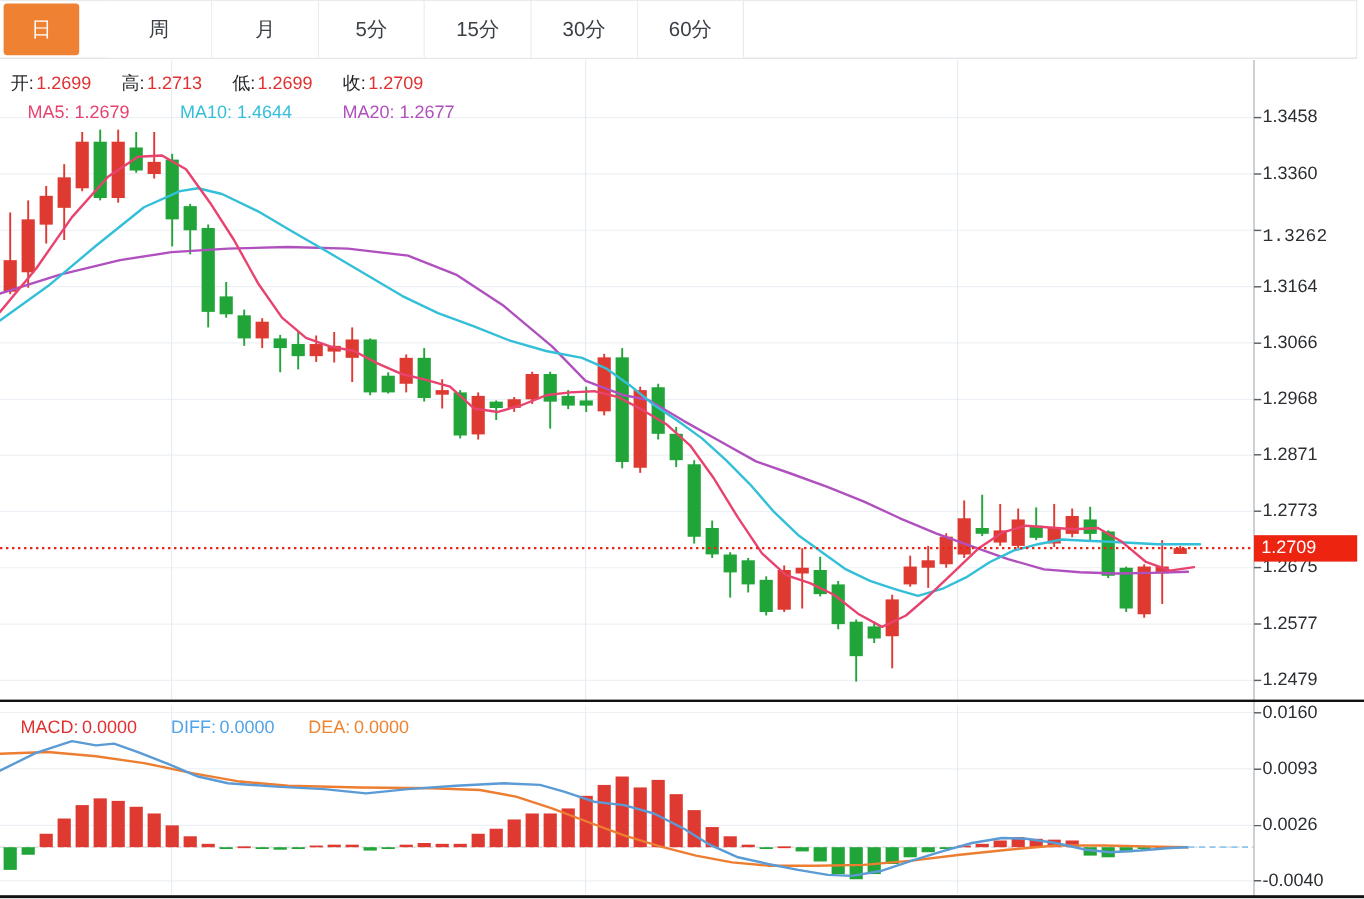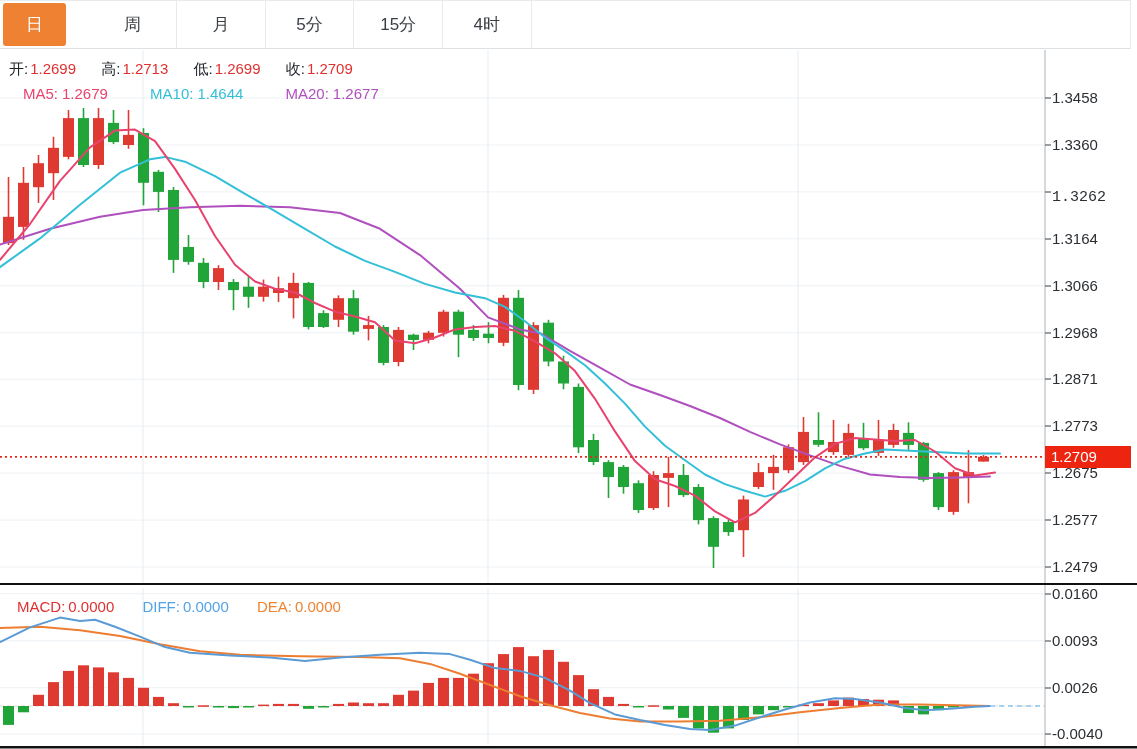--- a/index.html
+++ b/index.html
@@ -291,21 +291,22 @@
     </svg>
 
   <div id="tabbar">
       <div class="tab active">
         <span class="tab-pill" style="background: rgb(238, 129, 50);">日</span>
       </div>
       <div class="tab">周</div>
       <div class="tab">月</div>
       <div class="tab">5分</div>
       <div class="tab">15分</div>
-      <div class="tab">4时</div>
+      <div class="tab">30分</div>
+      <div class="tab">60分</div>
       <div class="tab-fill"></div>
     </div>
 
   <div id="ohlc-row" class="readout">
     <span class="grp"><span>开:</span><span class="val ohlc-val" style="color: rgb(224, 49, 48);">1.2699</span></span>
     <span class="grp"><span>高:</span><span class="val ohlc-val" style="color: rgb(224, 49, 48);">1.2713</span></span>
     <span class="grp"><span>低:</span><span class="val ohlc-val" style="color: rgb(224, 49, 48);">1.2699</span></span>
     <span class="grp"><span>收:</span><span class="val ohlc-val" style="color: rgb(224, 49, 48);">1.2709</span></span>
   </div>
 

